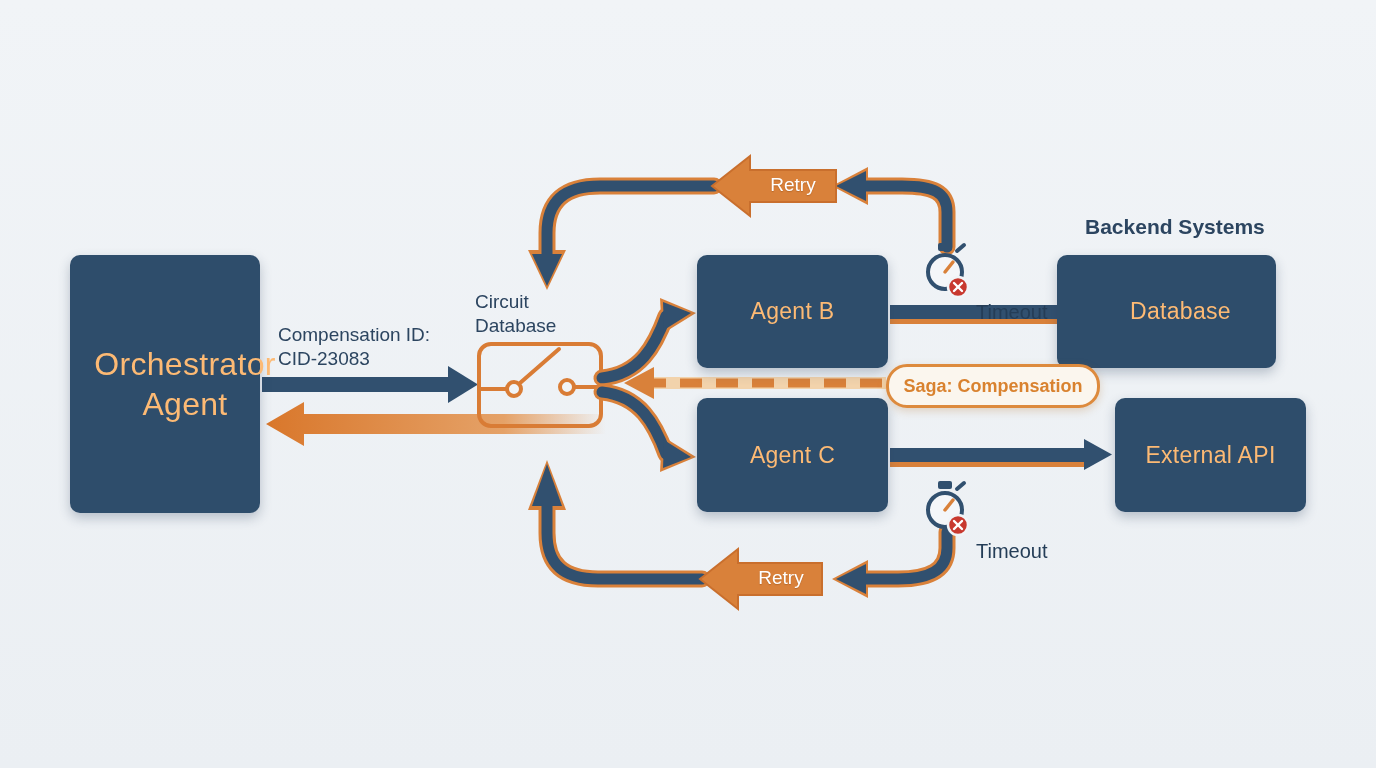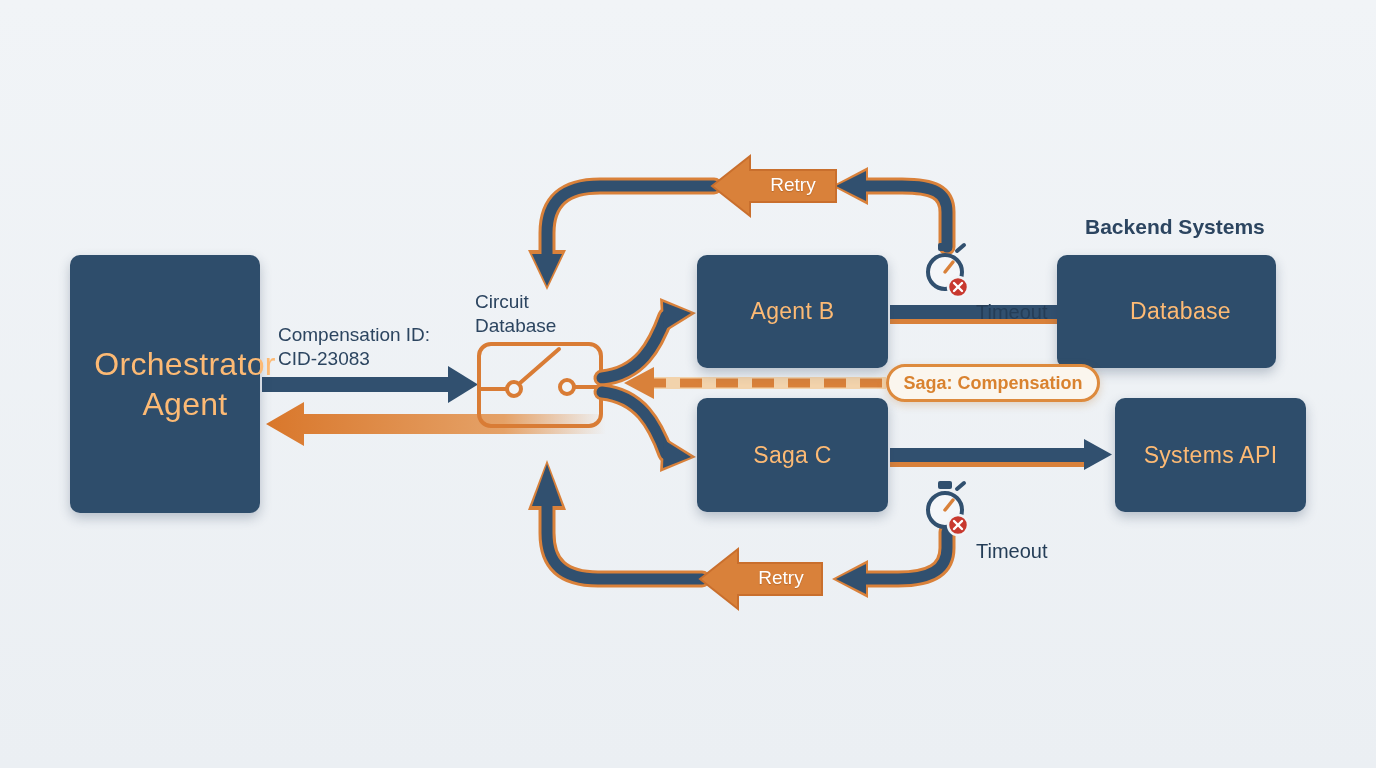--- a/index.html
+++ b/index.html
@@ -29,21 +29,21 @@
     position:absolute;color:#2c4560;text-align:left;line-height:1.25;
   }
   .caption.bold{font-weight:bold;}
   .retry-text{
     position:absolute;color:#ffffff;font-size:19px;text-align:center;
     text-shadow:0 1px 1px rgba(120,60,10,.35);
     pointer-events:none;
   }
   .saga-pill{
     position:absolute;
-    left:886px;top:364px;width:214px;height:38px;
+    left:886px;top:364px;width:214px;height:44px;
     background:#fbf6ee;
     border:3px solid #dd8a3d;
     border-radius:21px;
     display:flex;align-items:center;justify-content:center;
     box-shadow:0 3px 8px rgba(180,110,40,.25);
     box-sizing:border-box;
   }
   .saga-pill .lbl{color:#d9822f;font-weight:bold;font-size:18px;}
   .timeout-lbl{position:absolute;color:#243d57;font-size:20px;margin-top:44px;}
 </style>
@@ -171,29 +171,29 @@
 
   <div class="node big" style="left:70px;top:255px;width:190px;height:258px;">
     <div class="lbl">Orchestrator Agent</div>
   </div>
 
   <div class="node" style="left:697px;top:255px;width:191px;height:113px;">
     <div class="lbl">Agent B</div>
   </div>
 
   <div class="node" style="left:697px;top:398px;width:191px;height:114px;">
-    <div class="lbl">Saga C</div>
+    <div class="lbl">Agent C</div>
   </div>
 
   <div class="node" style="left:1057px;top:255px;width:191px;height:113px;padding-left:28px;">
     <div class="lbl">Database</div>
   </div>
 
   <div class="node" style="left:1115px;top:398px;width:191px;height:114px;">
-    <div class="lbl">Systems API</div>
+    <div class="lbl">External API</div>
   </div>
 
   <div class="caption bold" style="left:1085px;top:214px;width:252px;font-size:21px;">Backend Systems</div>
 
   <div class="caption" style="left:475px;top:290px;width:130px;font-size:19px;">
     <div>Circuit</div>
     <div>Database</div>
   </div>
 
   <div class="caption" style="left:278px;top:323px;width:180px;font-size:19px;">

